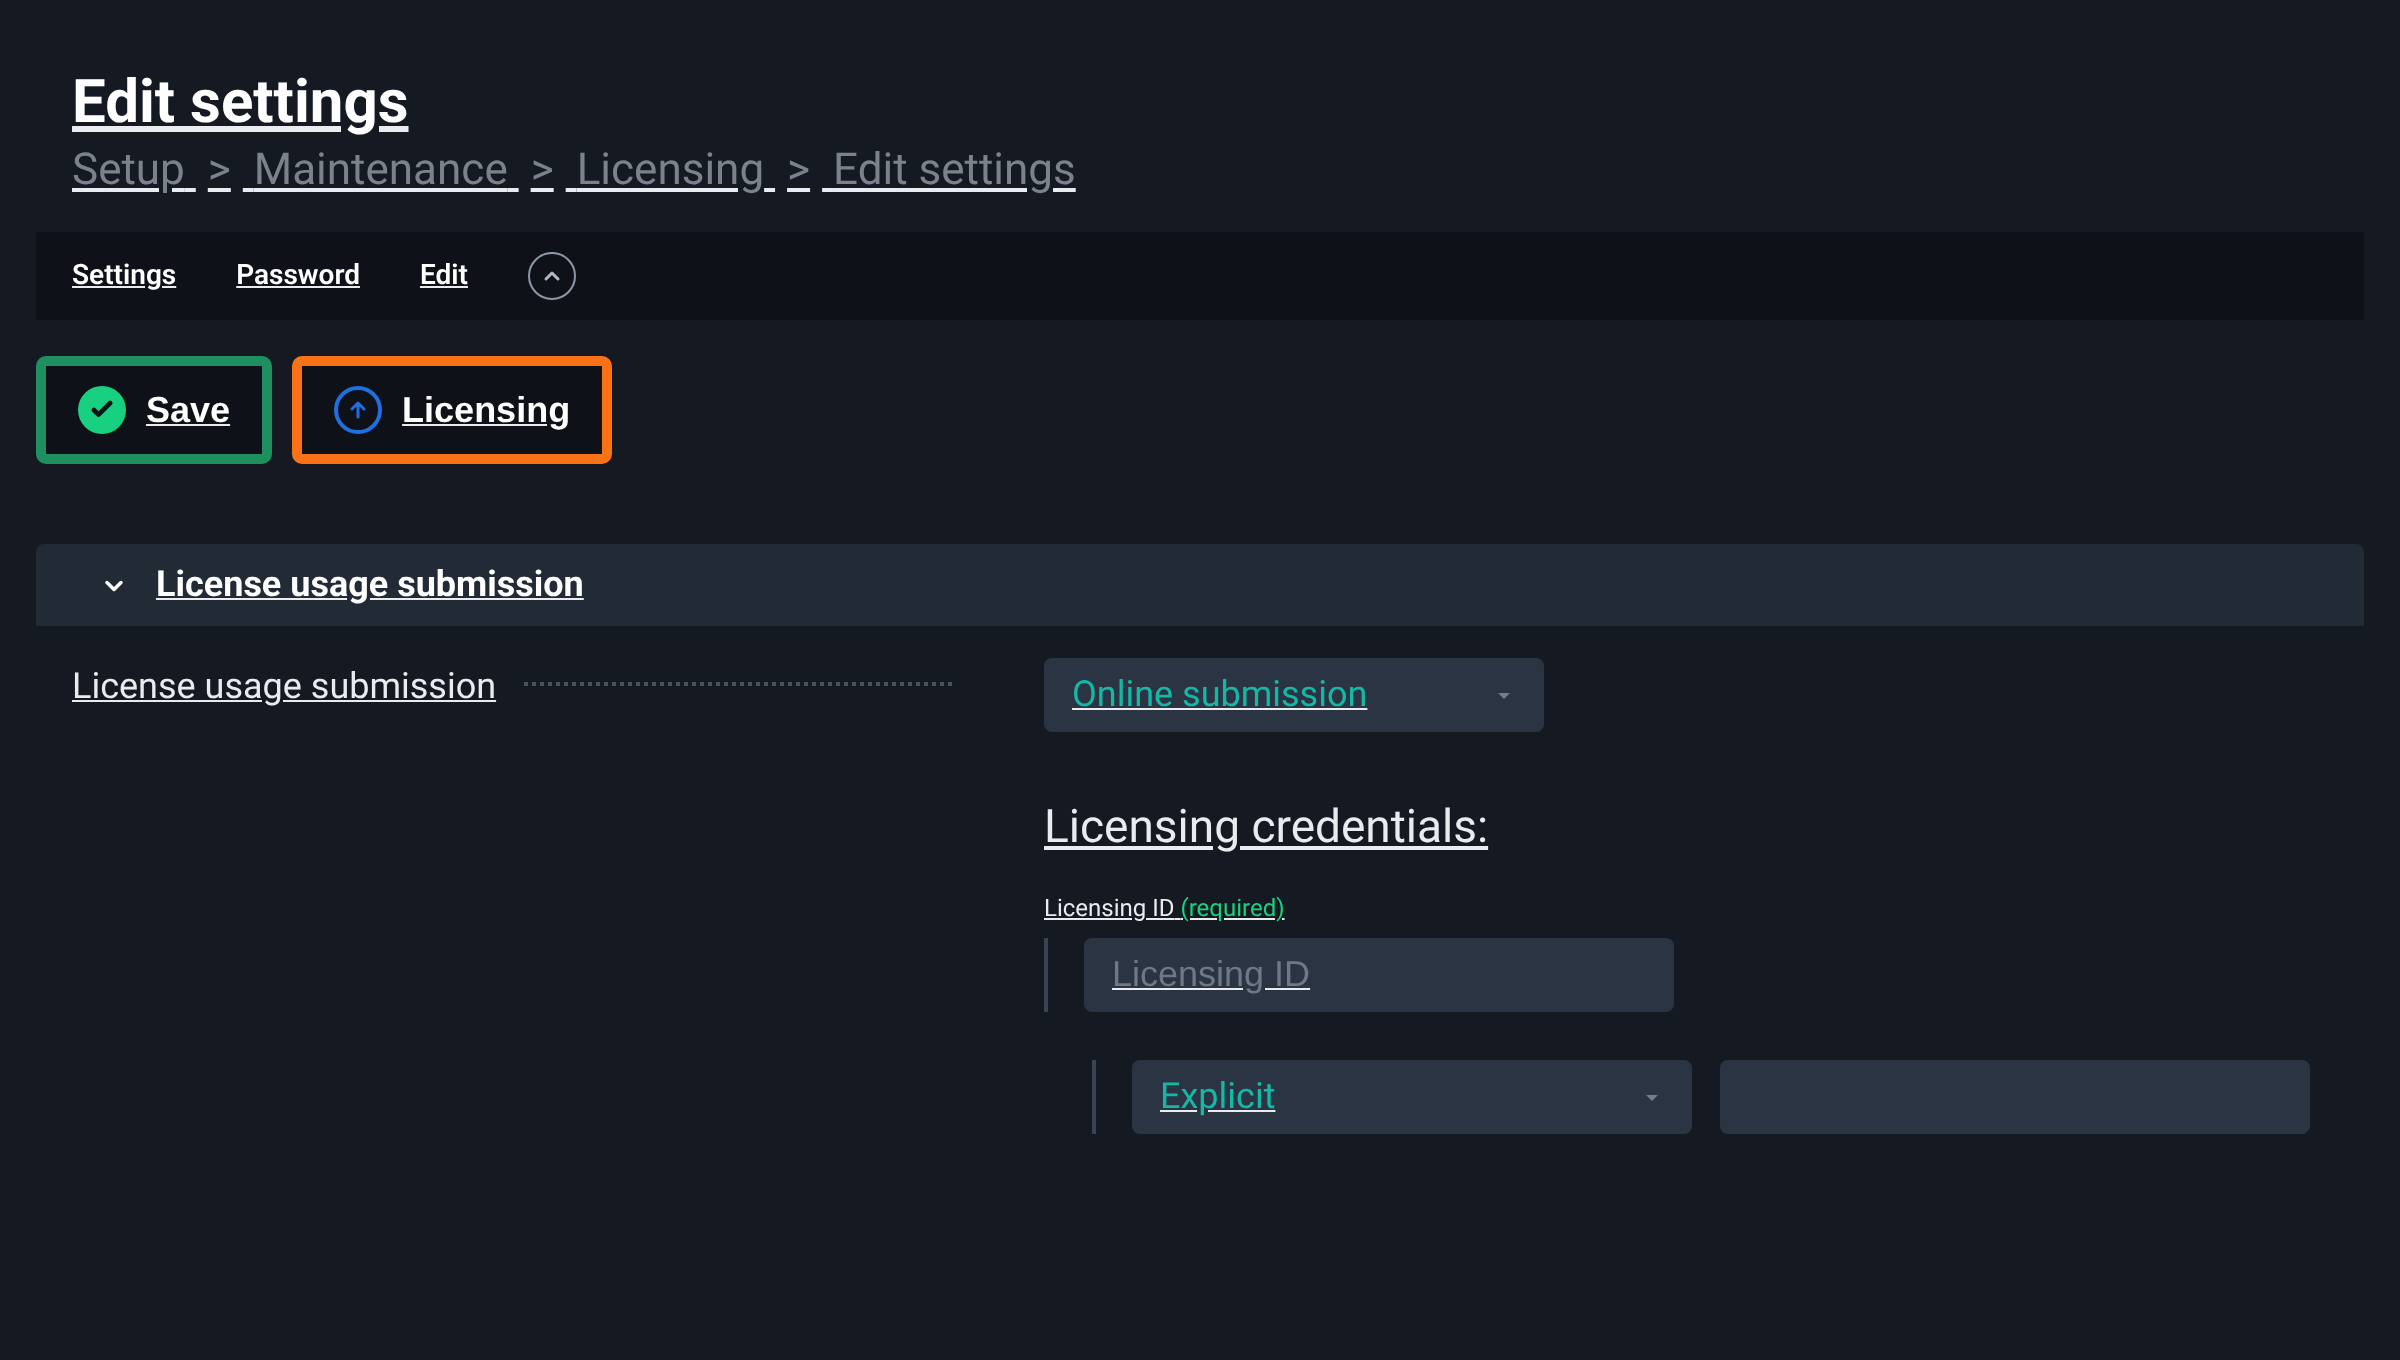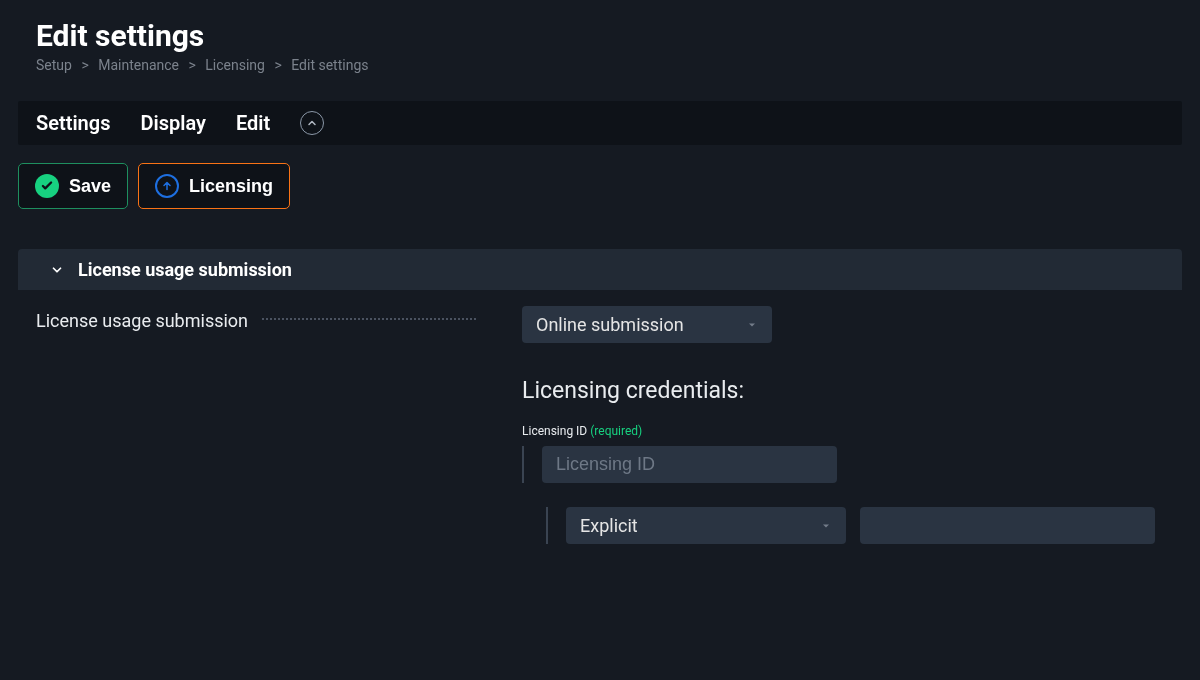--- a/index.html
+++ b/index.html
@@ -5,45 +5,46 @@
   * { box-sizing: border-box; margin: 0; padding: 0; }
   html, body {
     width: 1200px;
     height: 680px;
     background: #151a22;
     font-family: -apple-system, BlinkMacSystemFont, "Segoe UI", Roboto, "Helvetica Neue", Arial, sans-serif;
     color: #e9ecef;
     overflow: hidden;
   }
   .page {
-    padding: 18px 18px 0 18px;
+    padding: 34px 18px 0 18px;
+    text-decoration: underline;
   }
   .page-title {
     font-size: 30px;
     font-weight: 700;
     color: #ffffff;
     margin-bottom: 4px;
     padding-left: 18px;
   }
   .breadcrumb {
-    font-size: 14px;
+    font-size: 22px;
     color: #7b828c;
     padding-left: 18px;
-    margin-bottom: 28px;
+    margin-bottom: 18px;
   }
   .breadcrumb span { color: #7b828c; }
   .breadcrumb .sep { margin: 0 6px; }
 
   .menubar {
     background: #0e1218;
     display: flex;
     align-items: center;
     gap: 30px;
     padding: 10px 18px;
-    font-size: 20px;
+    font-size: 14px;
     font-weight: 600;
     border-radius: 2px;
     margin-bottom: 18px;
   }
   .menubar .menu-item { color: #fff; cursor: pointer; }
   .collapse-circle {
     width: 24px; height: 24px;
     border: 1.5px solid #8b98a8;
     border-radius: 50%;
     display: flex; align-items: center; justify-content: center;
@@ -54,21 +55,21 @@
   .action-row {
     display: flex;
     gap: 10px;
     margin-bottom: 40px;
   }
   .btn {
     display: flex;
     align-items: center;
     gap: 10px;
     background: #0e1218;
-    border: 1px solid #f97316;
+    border: 5px solid #f97316;
     border-radius: 5px;
     padding: 10px 16px;
     font-size: 18px;
     font-weight: 600;
     color: #fff;
     cursor: pointer;
   }
   .btn.save { border-color: #1e8f5f; }
   .icon-circle {
     width: 24px; height: 24px; border-radius: 50%;
@@ -127,21 +128,21 @@
   }
 
   .select {
     background: #2a3442;
     border-radius: 4px;
     padding: 8px 14px;
     display: flex;
     align-items: center;
     justify-content: space-between;
     font-size: 18px;
-    color: #e5e5e5;
+    color: #14b8a6;
     cursor: pointer;
     min-width: 250px;
     width: 250px;
   }
   .select .caret { width: 12px; height: 12px; opacity: .65; }
 
   .sub-heading {
     font-size: 23px;
     color: #e9ecef;
     margin-bottom: 20px;
@@ -185,21 +186,21 @@
     <span class="sep">&gt;</span>
     <span>Maintenance</span>
     <span class="sep">&gt;</span>
     <span>Licensing</span>
     <span class="sep">&gt;</span>
     <span>Edit settings</span>
   </div>
 
   <div class="menubar">
     <span class="menu-item">Settings</span>
-    <span class="menu-item">Display</span>
+    <span class="menu-item">Password</span>
     <span class="menu-item">Edit</span>
     <span class="collapse-circle">
       <svg viewBox="0 0 24 24">
           <path d="M6 15l6-6 6 6" fill="none" stroke="#b0b8c2" stroke-width="3" stroke-linecap="round" stroke-linejoin="round"></path>
         </svg>
     </span>
   </div>
 
   <div class="action-row">
     <button class="btn save">

